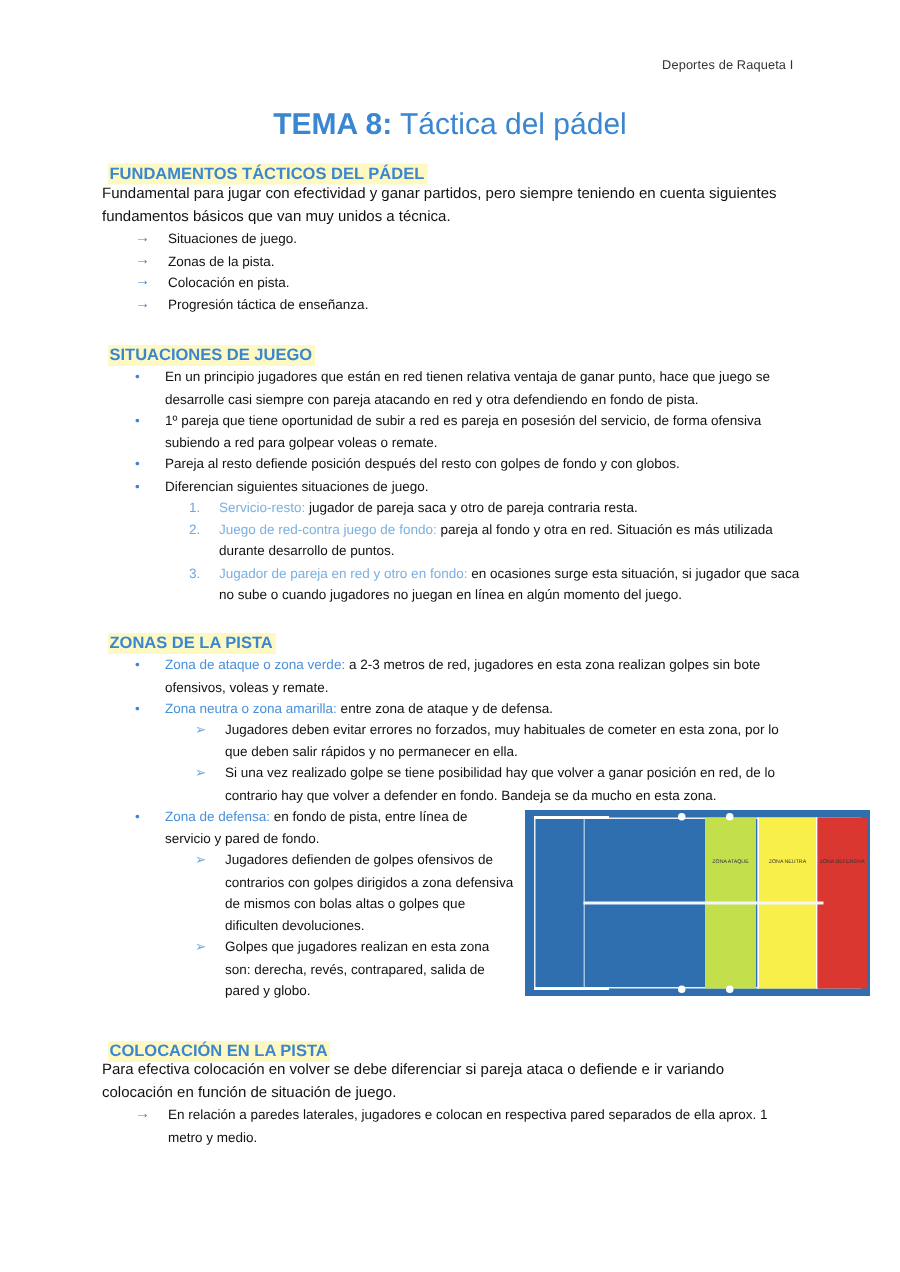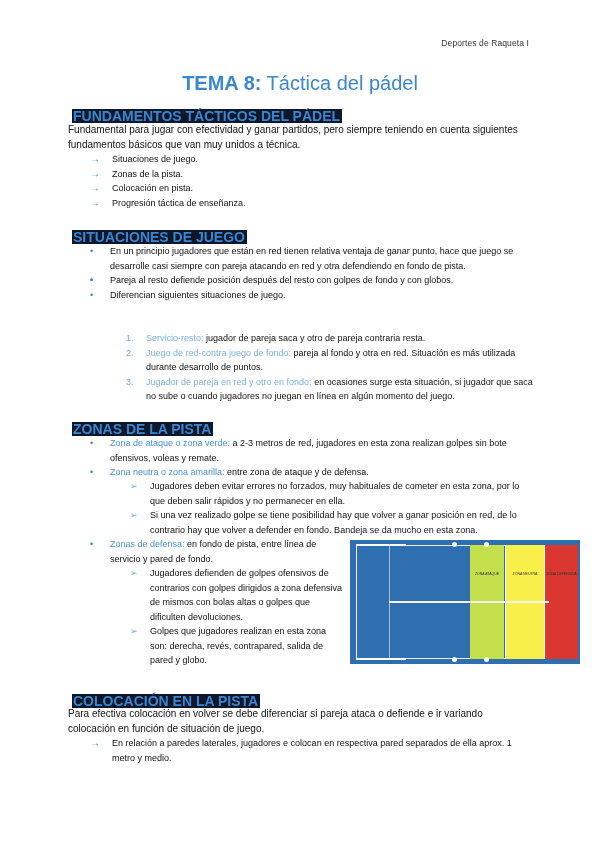--- a/index.html
+++ b/index.html
@@ -10,22 +10,22 @@
   .header-right {
     position:absolute; top:38px; right:71px; font-size:8.5px; color:#333;
     letter-spacing:0.1px;
   }
   .title {
     position:absolute; top:72px; left:0; width:600px; text-align:center;
     font-size:20px; color:#3a86d0;
   }
   .title .bold { font-weight:bold; }
   .section-head {
-    position:absolute; left:72px; font-size:14px; font-weight:bold; color:#3a86d0;
-    background:#0f172a; padding:1px 2px 1px 1px; line-height:12px;text-align:center;
+    position:absolute; left:72px; font-size:11px; font-weight:bold; color:#3a86d0;
+    background:#fef9c3; padding:1px 2px 1px 1px; line-height:12px;text-align:center;
   }
   .para {
     position:absolute; left:68px; width:460px; font-size:10px; line-height:14.5px; color:#111;
   }
   .list { position:absolute; margin:0; padding:0; list-style:none; font-size:9px; line-height:14.5px; color:#111; }
   .list li { position:relative; }
   .arrow-li { padding-left:22px; }
   .arrow-li .mark { position:absolute; left:0; top:0; color:#3a86d0; font-size:10px; }
   .bullet-li { padding-left:20px; }
   .bullet-li .mark { position:absolute; left:0; top:0; color:#3a86d0; font-size:9px; }
@@ -69,41 +69,41 @@
 <ul class="list" style="top:152px; left:90px; width:440px;">
   <li class="arrow-li"><span class="mark">→</span><span>Situaciones de juego.</span></li>
   <li class="arrow-li"><span class="mark">→</span><span>Zonas de la pista.</span></li>
   <li class="arrow-li"><span class="mark">→</span><span>Colocación en pista.</span></li>
   <li class="arrow-li"><span class="mark">→</span><span>Progresión táctica de enseñanza.</span></li>
 </ul>
 
 <div class="section-head" style="top:230px;">SITUACIONES DE JUEGO</div>
 <ul class="list" style="top:244px; left:90px; width:440px;">
   <li class="bullet-li"><span class="mark">•</span><span>En un principio jugadores que están en red tienen relativa ventaja de ganar punto, hace que juego se desarrolle casi siempre con pareja atacando en red y otra defendiendo en fondo de pista.</span></li>
-  <li class="bullet-li"><span class="mark">•</span></li>
+  <li class="bullet-li"><span class="mark">•</span><span>1º pareja que tiene oportunidad de subir a red es pareja en posesión del servicio, de forma ofensiva subiendo a red para golpear voleas o remate.</span></li>
   <li class="bullet-li"><span class="mark">•</span><span>Pareja al resto defiende posición después del resto con golpes de fondo y con globos.</span></li>
   <li class="bullet-li"><span class="mark">•</span><span>Diferencian siguientes situaciones de juego.</span></li>
 </ul>
 <ul class="list" style="top:331px; left:126px; width:410px;">
   <li class="num-li"><span class="mark">1.</span><span class="hl-light">Servicio-resto:</span><span> jugador de pareja saca y otro de pareja contraria resta.</span></li>
   <li class="num-li"><span class="mark">2.</span><span class="hl-light">Juego de red-contra juego de fondo:</span><span> pareja al fondo y otra en red. Situación es más utilizada durante desarrollo de puntos.</span></li>
   <li class="num-li"><span class="mark">3.</span><span class="hl-light">Jugador de pareja en red y otro en fondo:</span><span> en ocasiones surge esta situación, si jugador que saca no sube o cuando jugadores no juegan en línea en algún momento del juego.</span></li>
 </ul>
 
 <div class="section-head" style="top:422px;">ZONAS DE LA PISTA</div>
 <ul class="list" style="top:436px; left:90px; width:440px;">
   <li class="bullet-li"><span class="mark">•</span><span class="hl">Zona de ataque o zona verde:</span><span> a 2-3 metros de red, jugadores en esta zona realizan golpes sin bote ofensivos, voleas y remate.</span></li>
   <li class="bullet-li"><span class="mark">•</span><span class="hl">Zona neutra o zona amarilla:</span><span> entre zona de ataque y de defensa.</span></li>
 </ul>
 <ul class="list" style="top:479px; left:130px; width:400px;">
   <li class="sub-li"><span class="mark">➢</span><span>Jugadores deben evitar errores no forzados, muy habituales de cometer en esta zona, por lo que deben salir rápidos y no permanecer en ella.</span></li>
   <li class="sub-li"><span class="mark">➢</span><span>Si una vez realizado golpe se tiene posibilidad hay que volver a ganar posición en red, de lo contrario hay que volver a defender en fondo. Bandeja se da mucho en esta zona.</span></li>
 </ul>
 <ul class="list" style="top:537px; left:90px; width:250px;">
-  <li class="bullet-li"><span class="mark">•</span><span class="hl">Zonas de defensa:</span><span> en fondo de pista, entre línea de servicio y pared de fondo.</span></li>
+  <li class="bullet-li"><span class="mark">•</span><span class="hl">Zona de defensa:</span><span> en fondo de pista, entre línea de servicio y pared de fondo.</span></li>
 </ul>
 <ul class="list" style="top:566px; left:130px; width:215px;">
   <li class="sub-li"><span class="mark">➢</span><span>Jugadores defienden de golpes ofensivos de contrarios con golpes dirigidos a zona defensiva de mismos con bolas altas o golpes que dificulten devoluciones.</span></li>
   <li class="sub-li"><span class="mark">➢</span><span>Golpes que jugadores realizan en esta zona son: derecha, revés, contrapared, salida de pared y globo.</span></li>
 </ul>
 
 <div class="court">
   <div class="inner"></div>
   <div class="service-line"></div>
   <div class="zone zone-green">

